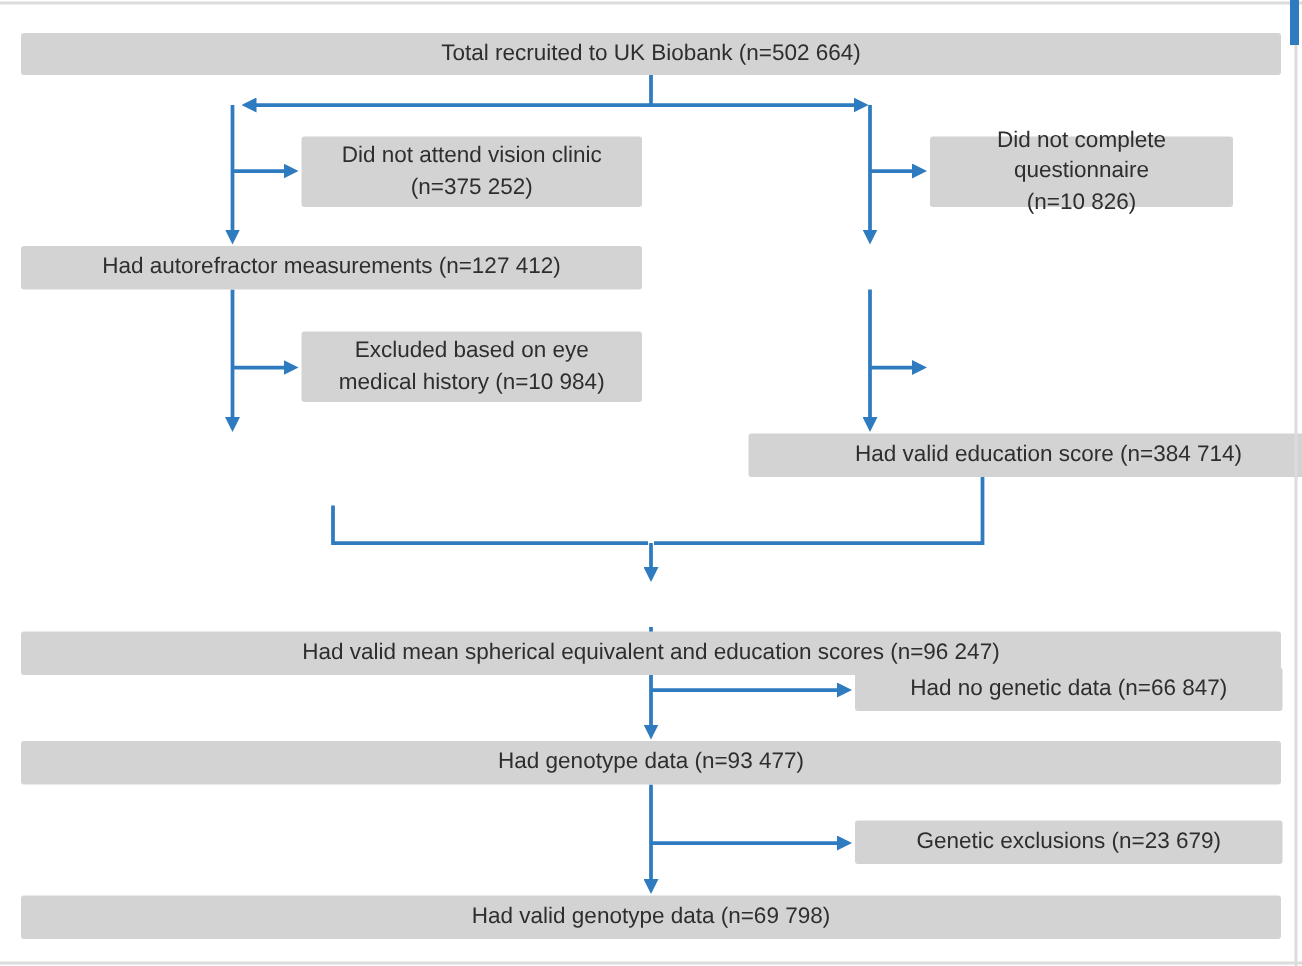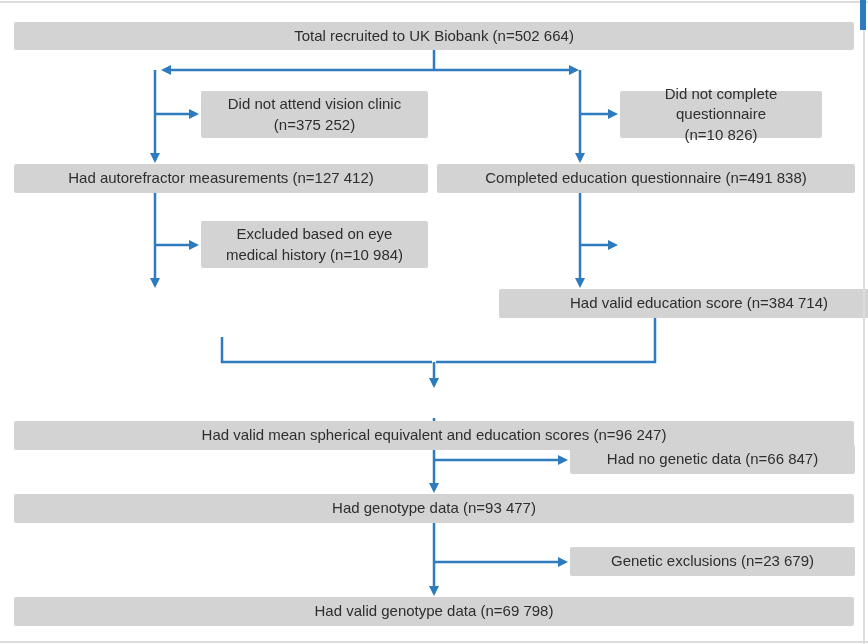--- a/index.html
+++ b/index.html
@@ -88,21 +88,20 @@
   </svg>
 
   <div class="fbox" style="left:14px; top:22px; width:840px; height:28px;">Total recruited to UK Biobank (n=502&nbsp;664)</div>
 
   <div class="fbox narrow" style="left:201px; top:91px; width:227px; height:47px;">Did not attend vision clinic (n=375&nbsp;252)</div>
 
   <div class="fbox narrow" style="left:620px; top:91px; width:202px; height:47px;">Did not complete questionnaire (n=10&nbsp;826)</div>
 
   <div class="fbox" style="left:14px; top:164px; width:414px; height:29px;">Had autorefractor measurements (n=127&nbsp;412)</div>
 
-  <div class="fbox" style="left:437px; top:164px; width:418px; height:29px;">Completed education questionnaire (n=491&nbsp;838)</div>
 
   <div class="fbox narrow" style="left:201px; top:221px; width:227px; height:47px;">Excluded based on eye medical history (n=10&nbsp;984)</div>
 
 
 
   <div class="fbox" style="left:455px; top:289px; width:400px; height:29px;margin-left:44px;">Had valid education score (n=384&nbsp;714)</div>
 
   <div class="fbox" style="left:14px; top:389px; width:840px; height:29px;margin-top:32px;">Had valid mean spherical equivalent and education scores (n=96&nbsp;247)</div>
 
   <div class="fbox" style="left:570px; top:445px; width:285px; height:29px;">Had no genetic data (n=66&nbsp;847)</div>

